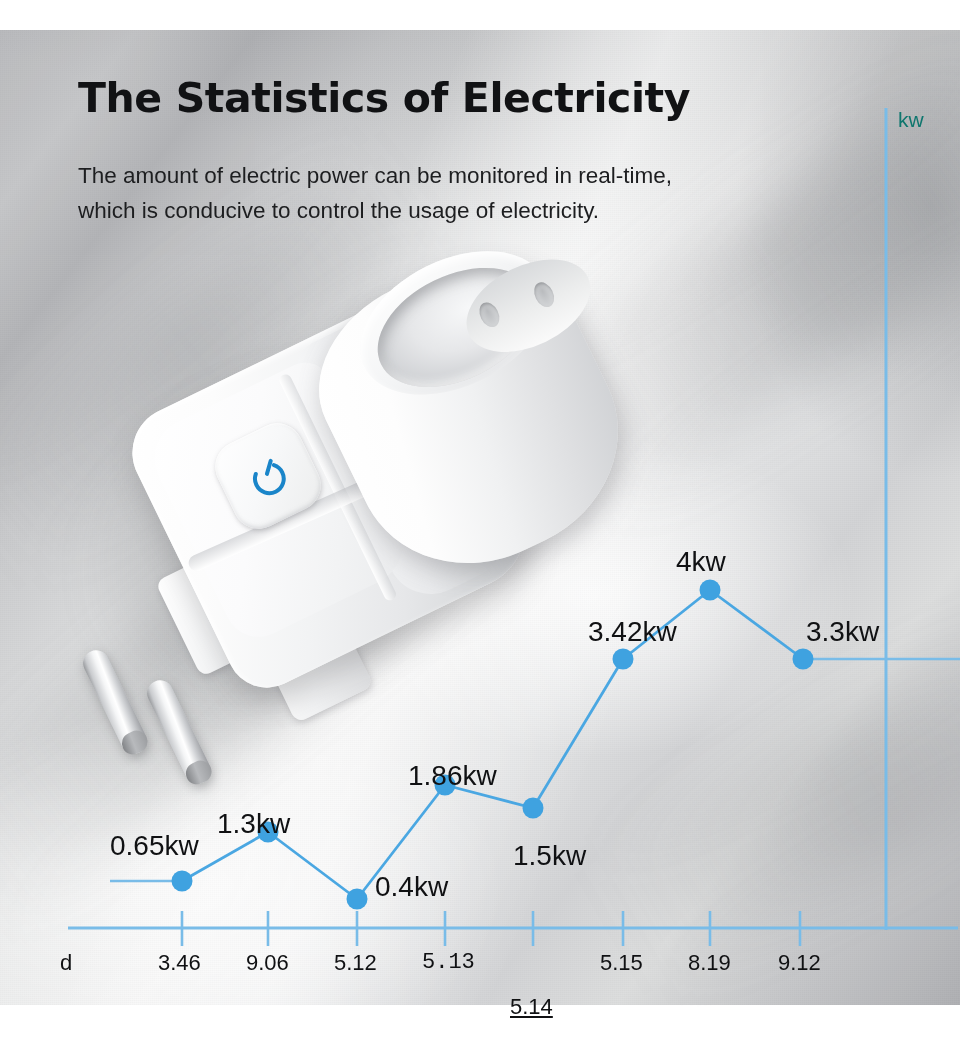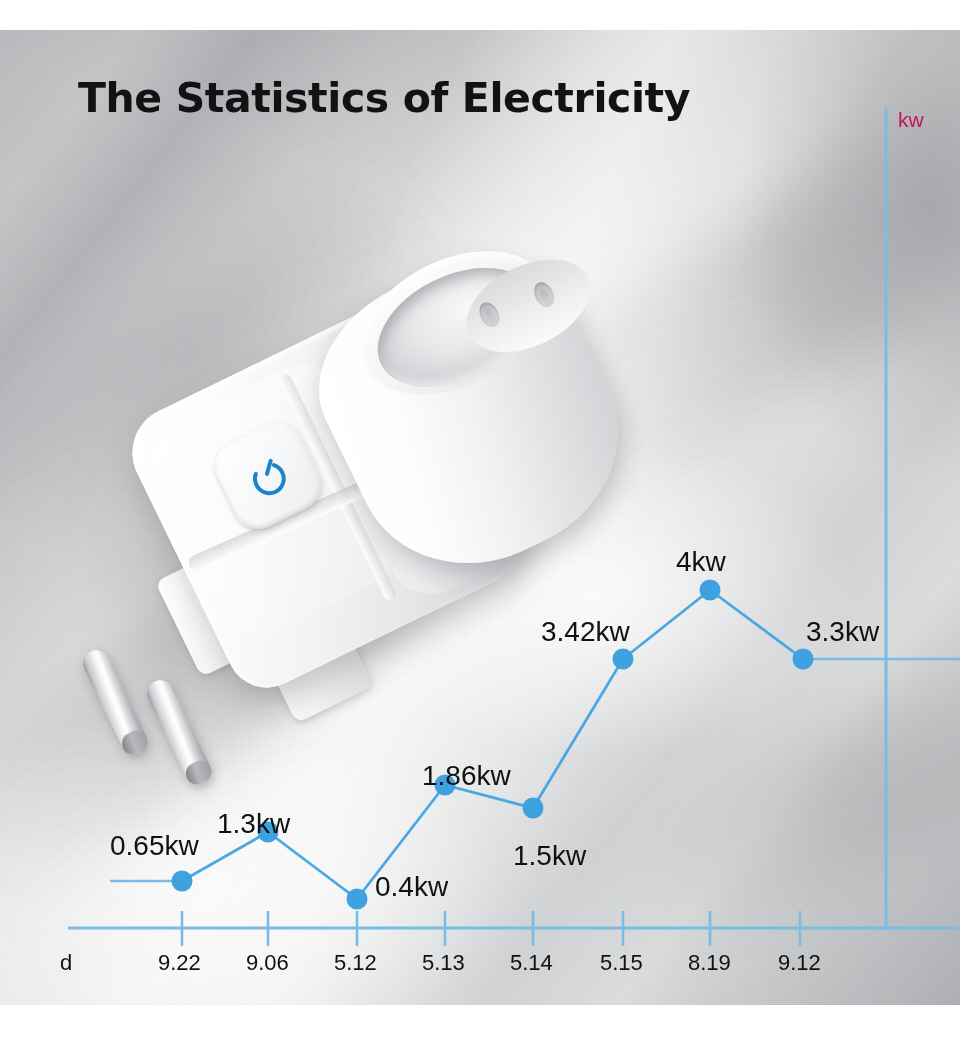--- a/index.html
+++ b/index.html
@@ -200,38 +200,42 @@
 
   .dp-label{
     position:absolute;font-size:28px;color:#101113;
     font-family:"Liberation Sans", sans-serif;white-space:nowrap;
   }
   .ax-label{
     position:absolute;font-size:22px;color:#101113;
     font-family:"Liberation Sans", sans-serif;white-space:nowrap;
   }
   .unit-label{
-    position:absolute;font-size:21px;color:#be185d;
+    position:absolute;font-size:21px;color:#0f766e;
     font-family:"Liberation Sans", sans-serif;white-space:nowrap;
   }
 </style>
 </head>
 <body>
 
 <div id="stage">
 
   <div class="backdrop"></div>
   <div class="backdrop-soft"></div>
   <div class="streak streak-a"></div>
   <div class="streak streak-b"></div>
   <div class="streak streak-c"></div>
   <div class="streak streak-d"></div>
   <div class="grain"></div>
 
   <div class="title">The Statistics of Electricity</div>
+  <div class="subtitle">
+    <span>The amount of electric power can be monitored in real-time,</span>
+    <span>which is conducive to control the usage of electricity.</span>
+  </div>
 
   <div class="plug-shadow"></div>
   <div class="plug-wrap">
 
     <div class="clip clip-a"></div>
     <div class="clip clip-b"></div>
 
     <div class="prong prong-1">
       <div class="prong-cap"></div>
     </div>
@@ -299,30 +303,30 @@
         <circle cx="803" cy="659" r="10.5"></circle>
       </g>
     </svg>
   </div>
 
   <div class="unit-label" style="left:898px;top:108px;">kw</div>
 
   <div class="dp-label" style="left:110px;top:830px;">0.65kw</div>
   <div class="dp-label" style="left:217px;top:808px;">1.3kw</div>
   <div class="dp-label" style="left:375px;top:871px;">0.4kw</div>
-  <div class="dp-label" style="left:422px;top:760px;">1.86kw</div>
+  <div class="dp-label" style="left:408px;top:760px;">1.86kw</div>
   <div class="dp-label" style="left:513px;top:840px;">1.5kw</div>
-  <div class="dp-label" style="left:541px;top:616px;">3.42kw</div>
+  <div class="dp-label" style="left:588px;top:616px;">3.42kw</div>
   <div class="dp-label" style="left:676px;top:546px;">4kw</div>
   <div class="dp-label" style="left:806px;top:616px;">3.3kw</div>
 
   <div class="ax-label" style="left:60px;top:950px;">d</div>
 
-  <div class="ax-label" style="left:158px;top:950px;">9.22</div>
+  <div class="ax-label" style="left:158px;top:950px;">3.46</div>
   <div class="ax-label" style="left:246px;top:950px;">9.06</div>
   <div class="ax-label" style="left:334px;top:950px;text-align:center;">5.12</div>
-  <div class="ax-label" style="left:422px;top:950px;">5.13</div>
-  <div class="ax-label" style="left:510px;top:950px;">5.14</div>
+  <div class="ax-label" style="left:422px;top:950px;font-family:Liberation Mono, monospace;">5.13</div>
+  <div class="ax-label" style="left:510px;top:994px;text-decoration:underline;">5.14</div>
   <div class="ax-label" style="left:600px;top:950px;text-align:right;">5.15</div>
   <div class="ax-label" style="left:688px;top:950px;">8.19</div>
   <div class="ax-label" style="left:778px;top:950px;">9.12</div>
 
 </div>
 
 </body></html>

